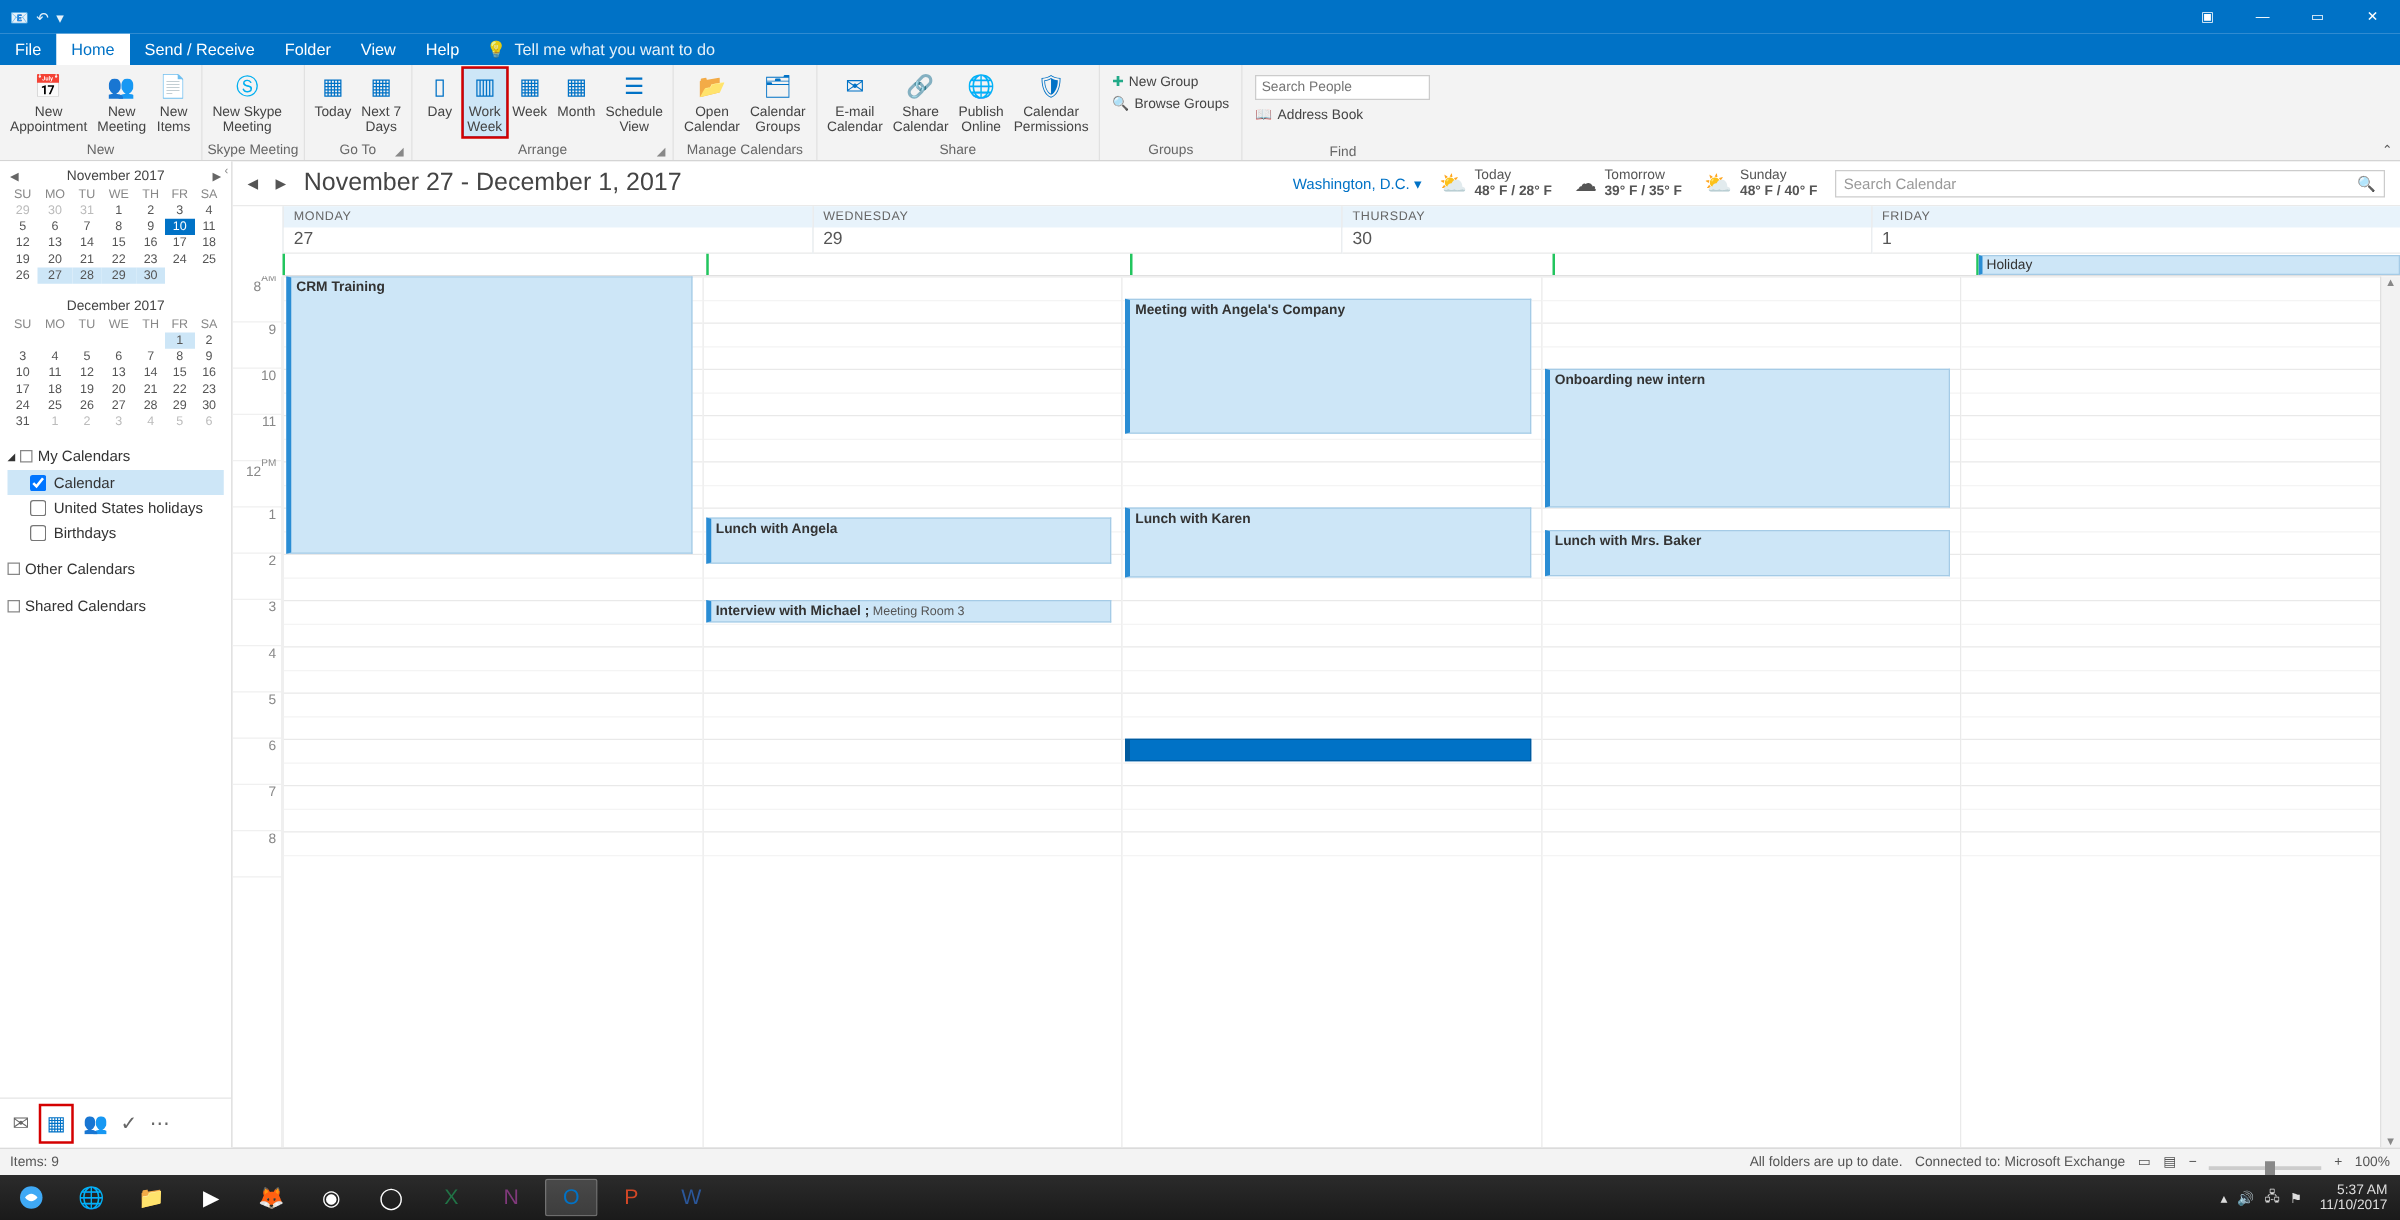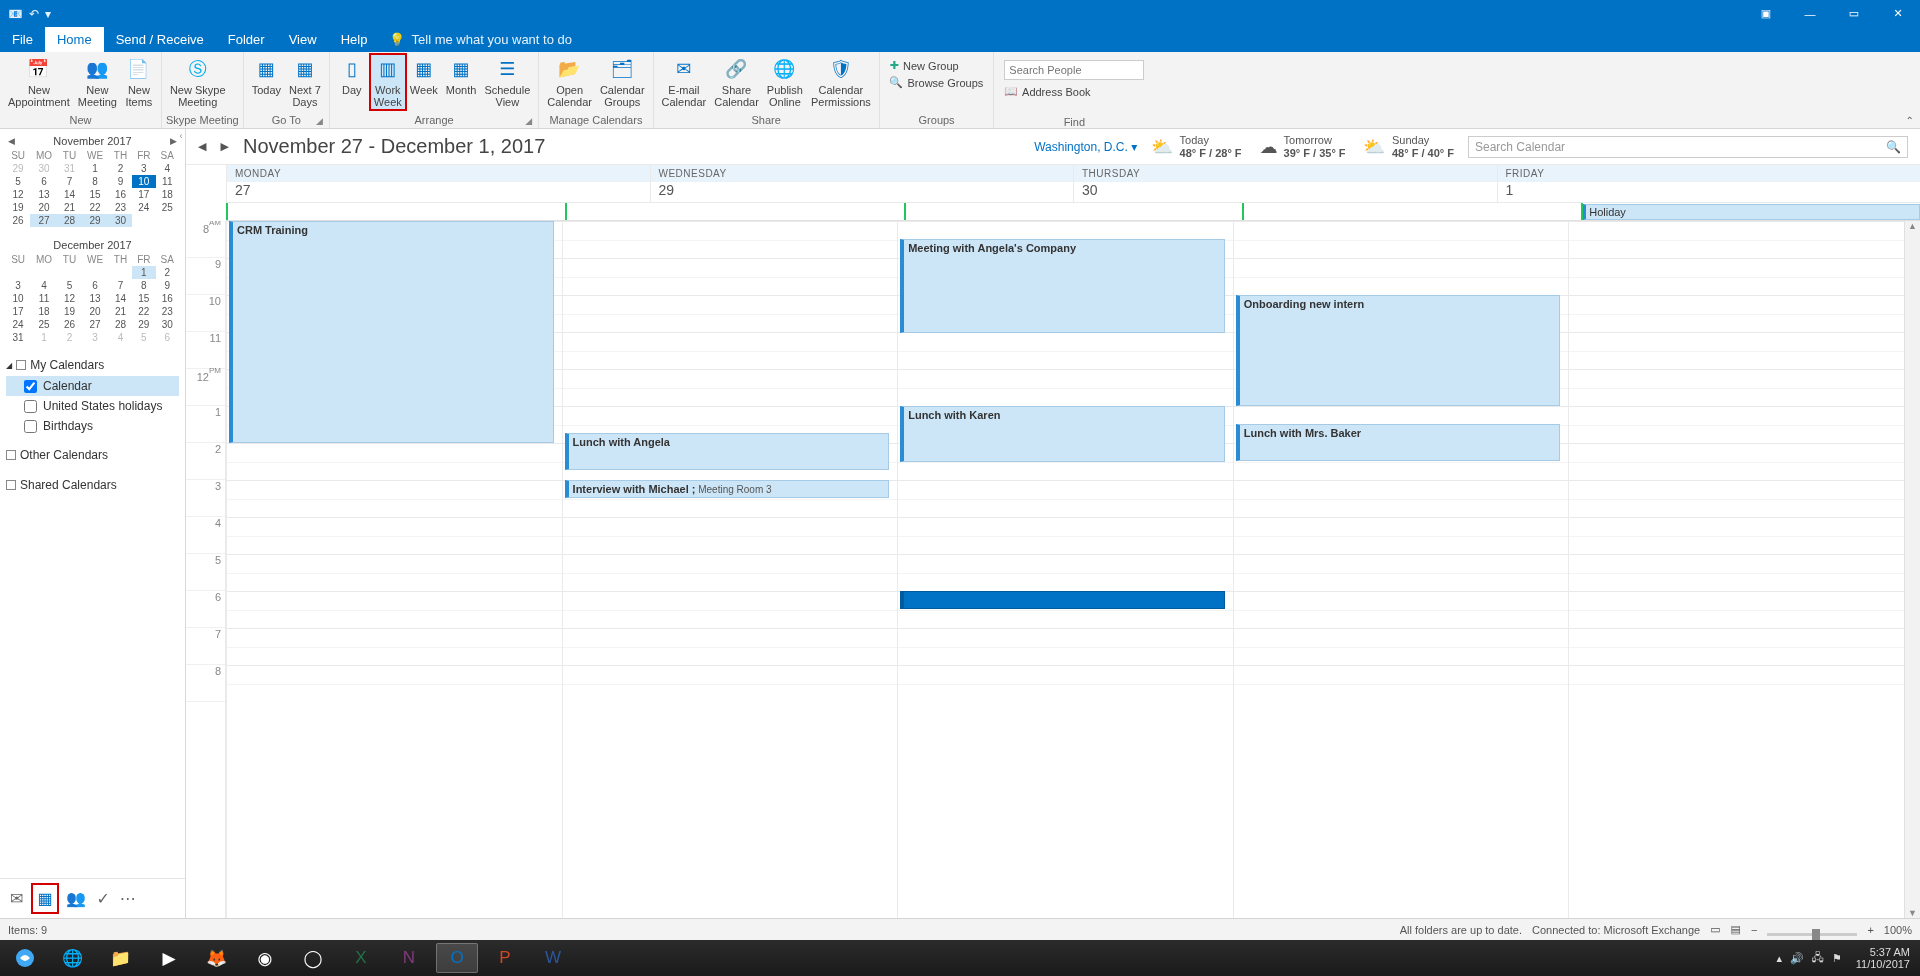--- a/index.html
+++ b/index.html
@@ -568,21 +568,21 @@
             <div class="hourline" style="top:296px"></div>
             <div class="halfline" style="top:314.5px"></div>
             <div class="hourline" style="top:333px"></div>
             <div class="halfline" style="top:351.5px"></div>
             <div class="hourline" style="top:370px"></div>
             <div class="halfline" style="top:388.5px"></div>
             <div class="hourline" style="top:407px"></div>
             <div class="halfline" style="top:425.5px"></div>
             <div class="hourline" style="top:444px"></div>
             <div class="halfline" style="top:462.5px"></div>
-            <div class="ev" style="top:212px;height:37px"><b>Lunch with Angela</b></div>
+            <div class="ev" style="top:193px;height:37px"><b>Lunch with Angela</b></div>
             <div class="ev" style="top:259px;height:18px"><b>Interview with Michael ;</b><span class="sub"> Meeting Room 3</span></div>
           </div>
           <div class="col">
             <div class="hourline" style="top:0px"></div>
             <div class="halfline" style="top:18.5px"></div>
             <div class="hourline" style="top:37px"></div>
             <div class="halfline" style="top:55.5px"></div>
             <div class="hourline" style="top:74px"></div>
             <div class="halfline" style="top:92.5px"></div>
             <div class="hourline" style="top:111px"></div>
@@ -598,21 +598,21 @@
             <div class="hourline" style="top:296px"></div>
             <div class="halfline" style="top:314.5px"></div>
             <div class="hourline" style="top:333px"></div>
             <div class="halfline" style="top:351.5px"></div>
             <div class="hourline" style="top:370px"></div>
             <div class="halfline" style="top:388.5px"></div>
             <div class="hourline" style="top:407px"></div>
             <div class="halfline" style="top:425.5px"></div>
             <div class="hourline" style="top:444px"></div>
             <div class="halfline" style="top:462.5px"></div>
-            <div class="ev" style="top:18px;height:94px"><b>Meeting with Angela's Company</b></div>
+            <div class="ev" style="top:18px;height:108px"><b>Meeting with Angela's Company</b></div>
             <div class="ev" style="top:185px;height:56px"><b>Lunch with Karen</b></div>
             <div class="ev sel" style="top:370px;height:18px"><b></b></div>
           </div>
           <div class="col">
             <div class="hourline" style="top:0px"></div>
             <div class="halfline" style="top:18.5px"></div>
             <div class="hourline" style="top:37px"></div>
             <div class="halfline" style="top:55.5px"></div>
             <div class="hourline" style="top:74px"></div>
             <div class="halfline" style="top:92.5px"></div>

